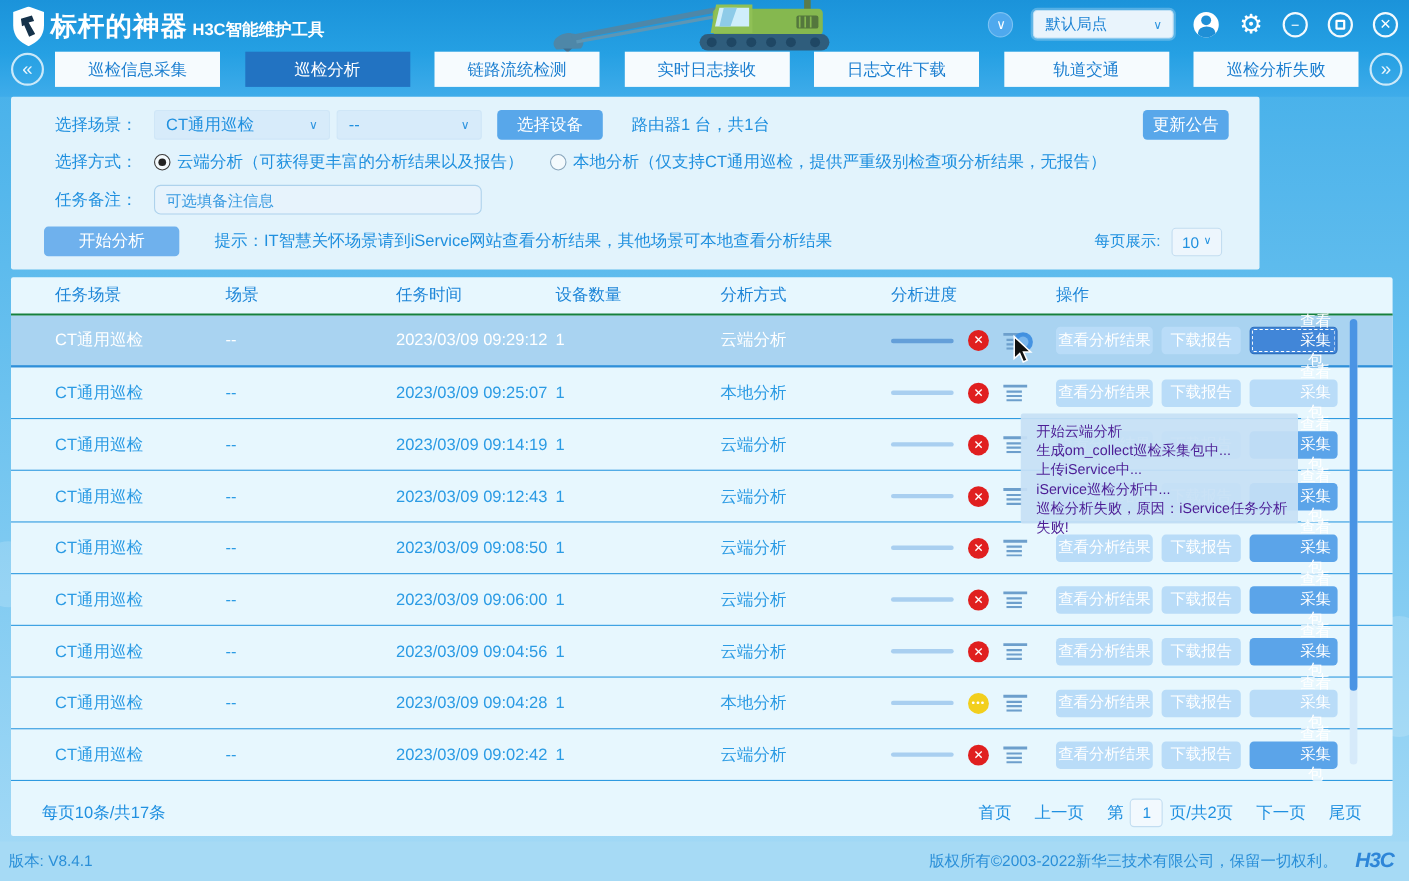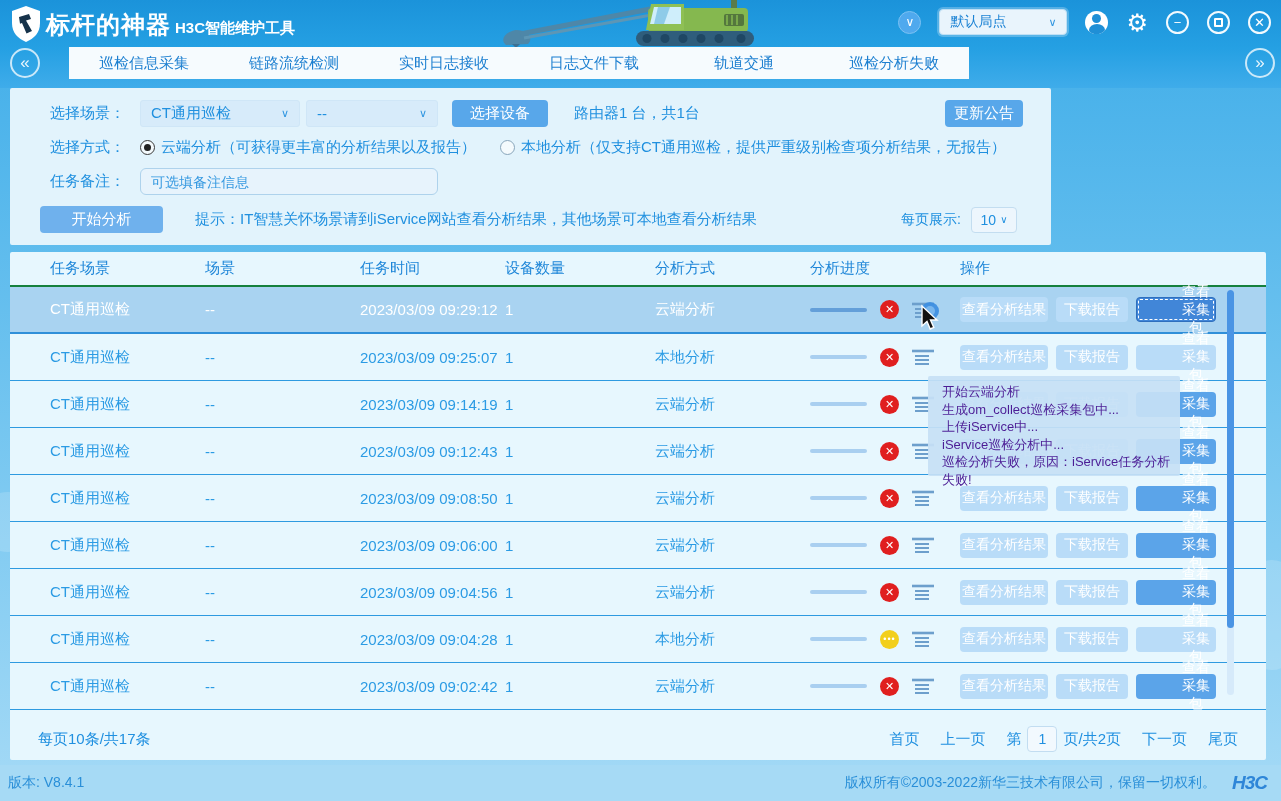--- a/index.html
+++ b/index.html
@@ -30,27 +30,27 @@
   .person-ic::after { content:""; position:absolute; left:3.5px; top:13px; width:16px; height:12px; border-radius:50%; background:#1f8fd6; }
   .gear-ic { color:#fff; font-size:24px; line-height:23px; }
   .restore-box { width:9px; height:9px; border:2px solid #fff; border-radius:1px; }
 
   
   .nav-row { position:absolute; left:0; top:47px; width:1281px; height:32px; display:flex; align-items:center; }
   .nav-scroll { width:30px; height:30px; border-radius:50%; border:2px solid rgba(255,255,255,.75);
                 color:rgba(255,255,255,.9); font-size:17px; display:flex; align-items:center; justify-content:center;
                 flex:0 0 auto; }
   .nav-scroll.left { margin-left:10px; } .nav-scroll.right { margin-right:6px; }
-  .tabs { flex:1; display:flex; justify-content:flex-start; padding:0 29px; }
+  .tabs { flex:1; display:flex; justify-content:space-between; padding:0 10px; }
   .tab { width:150px; height:32px; background:#f6fbfe; color:#1c7fd0; font-size:15px;
          display:flex; align-items:center; justify-content:center; cursor:pointer; }
   .tab.active { background:#2273c2; color:#fff; }
 
   
-  .filter-panel { position:absolute; left:10px; top:88px; width:1041px; height:157px;
+  .filter-panel { position:absolute; left:10px; top:88px; width:1135px; height:157px;
                   background:#e2f3fc; border-radius:2px; padding:12px 0 0 40px; font-size:15px; color:#2090df; }
   .f-row { display:flex; align-items:center; }
   .f-label { width:90px; flex:0 0 auto; }
   .sel { background:#d7ebfa; border:1px solid #cfe6f7; border-radius:3px; height:27px; display:flex;
          align-items:center; justify-content:space-between; padding:0 10px; color:#2090df; }
   .sel .ar { font-size:11px; color:#2f95e0; }
   .btn-blue { background:#58a7ea; color:#fff; border:none; border-radius:4px; height:27px; font-size:15px;
               display:flex; align-items:center; justify-content:center; cursor:pointer; }
   .radio { width:15px; height:15px; border-radius:50%; border:1px solid #88a5bb; background:#f4fafd;
            margin-right:6px; position:relative; flex:0 0 auto; }
@@ -177,20 +177,23 @@
     </div>
 
     <div class="nav-row">
       <div class="nav-scroll left">
           <span>«</span>
         </div>
       <div class="tabs">
         <div class="tab">
             <span>巡检信息采集</span>
           </div>
+        <div class="tab active">
+            <span>巡检分析</span>
+          </div>
         <div class="tab">
             <span>链路流统检测</span>
           </div>
         <div class="tab">
             <span>实时日志接收</span>
           </div>
         <div class="tab">
             <span>日志文件下载</span>
           </div>
         <div class="tab">

